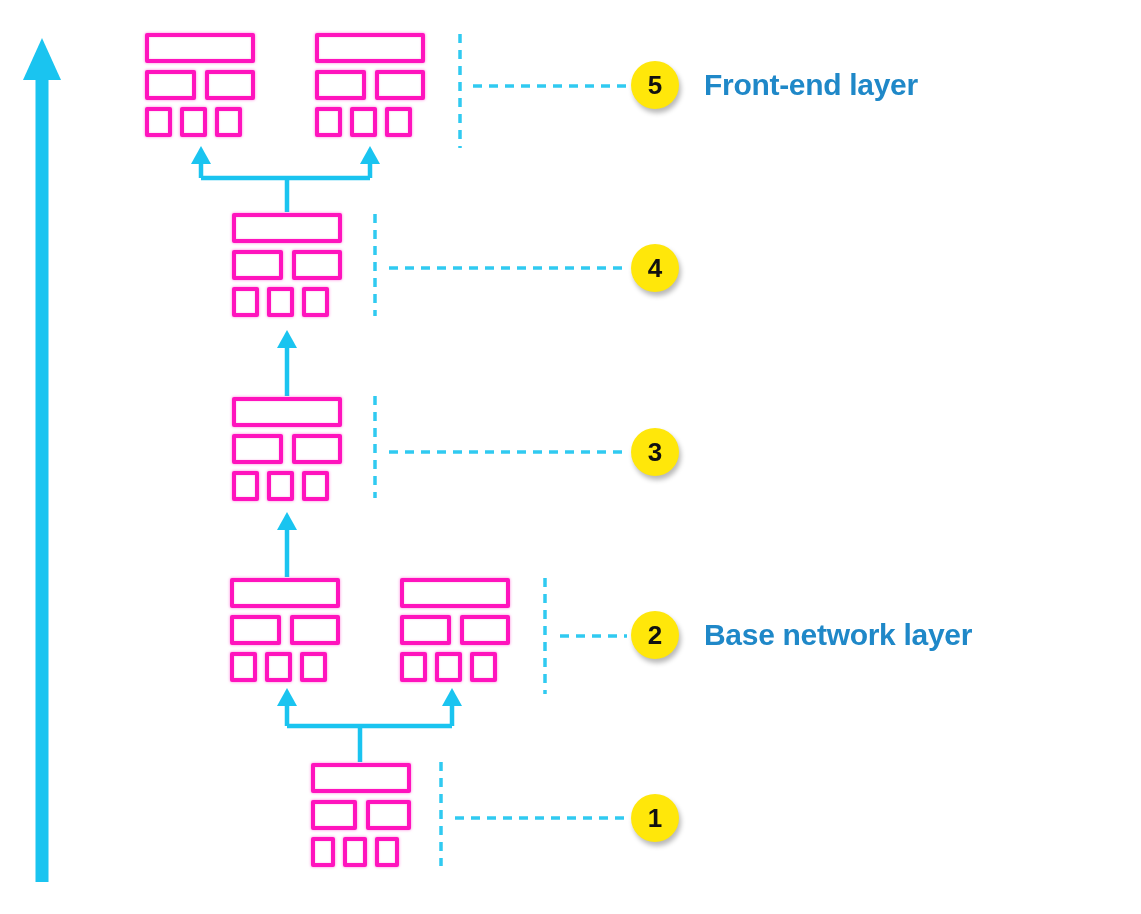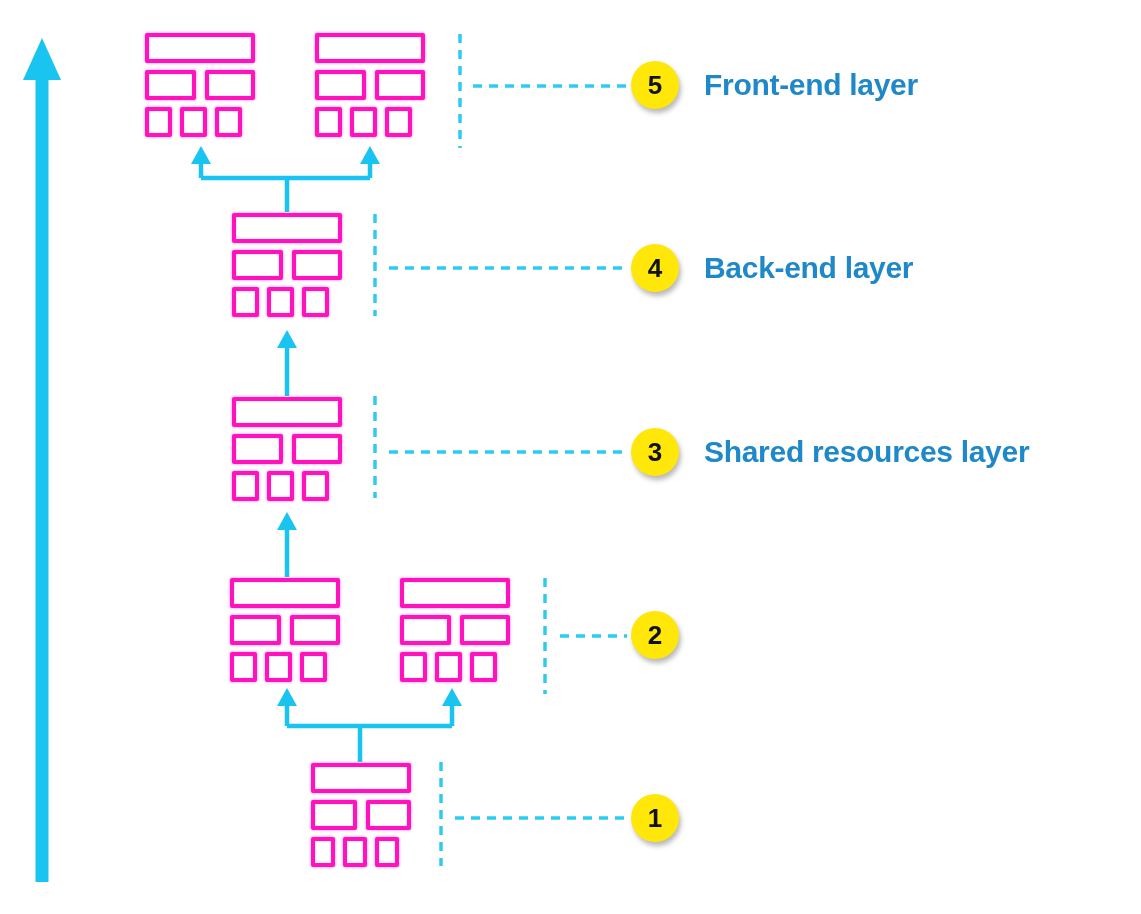--- a/index.html
+++ b/index.html
@@ -202,34 +202,33 @@
     <div class="badge">
       <span>5</span>
     </div>
     <div class="label">Front-end layer</div>
   </div>
 
   <div class="callout" style="top:243px">
     <div class="badge">
       <span>4</span>
     </div>
-    <div class="label">Back-end layer</div>
   </div>
 
   <div class="callout" style="top:427px">
     <div class="badge">
       <span>3</span>
     </div>
-    <div class="label">Shared resources layer</div>
   </div>
 
   <div class="callout" style="top:610px">
     <div class="badge">
       <span>2</span>
     </div>
+    <div class="label">Base network layer</div>
   </div>
 
   <div class="callout" style="top:793px">
     <div class="badge">
       <span>1</span>
     </div>
   </div>
 
 </div>
 

